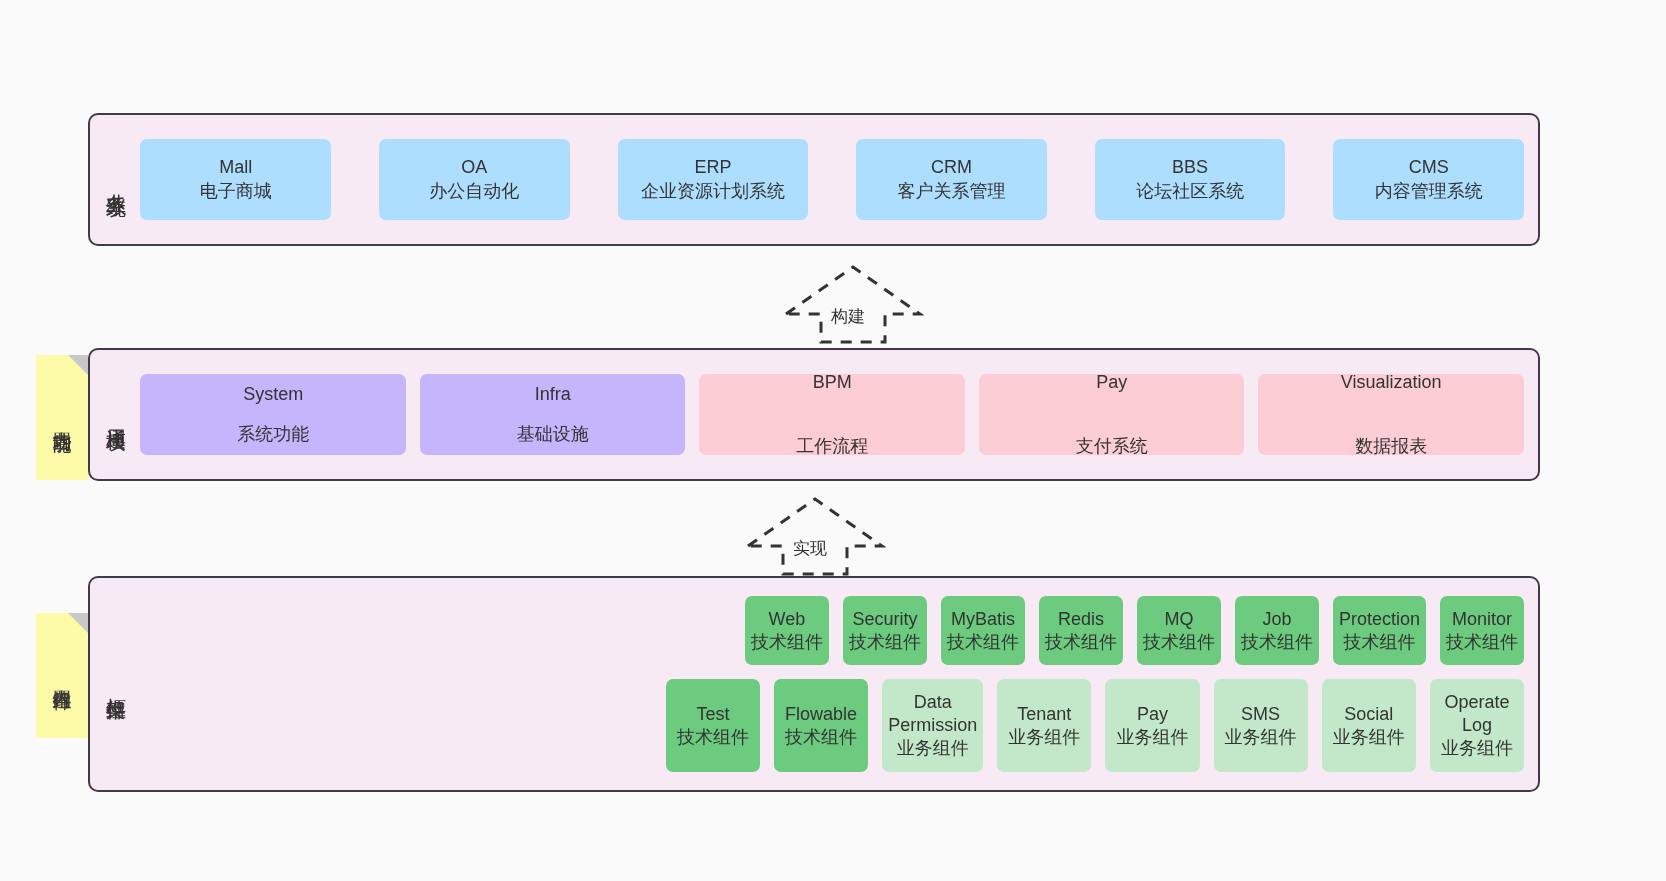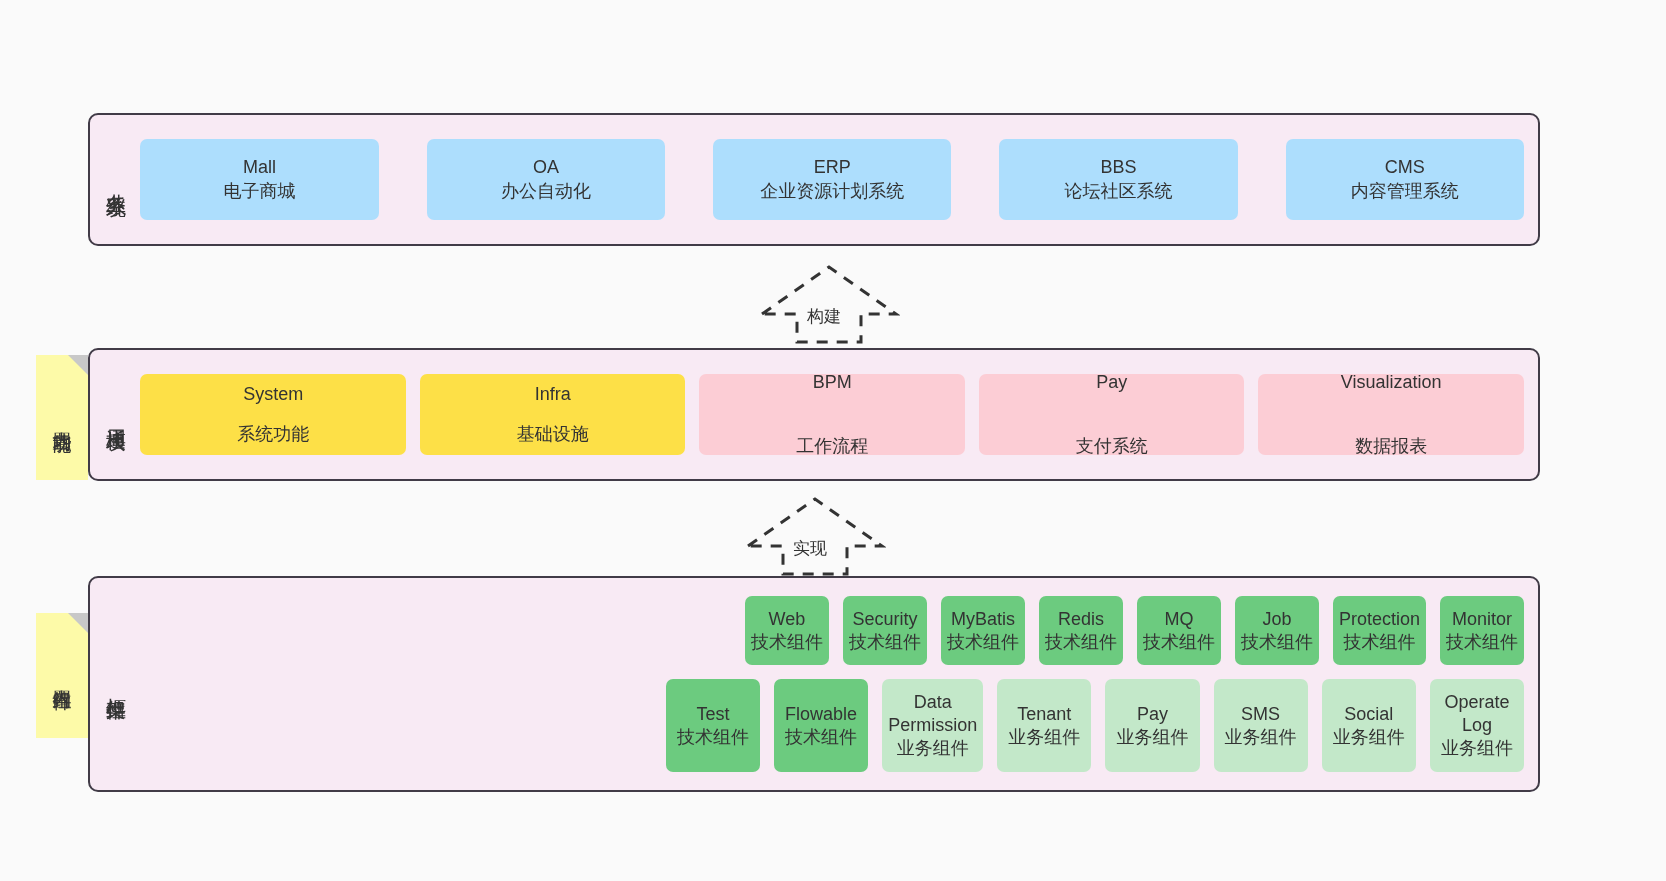--- a/index.html
+++ b/index.html
@@ -79,21 +79,21 @@
     line-height: 1.28;
     color: #333333;
     box-sizing: border-box;
     padding: 4px 6px;
   }
   .card .t1 { display: block; }
   .card .t2 { display: block; }
 
   
   .c-blue       { background: #addefd; }
-  .c-red        { background: #fde047; gap: 16px; }
+  .c-red        { background: #c4b5fd; gap: 16px; }
   .c-pink       { background: #fccdd5; gap: 40px; }
   .c-green      { background: #6ccb7f; }
   .c-lightgreen { background: #c3e8c9; }
 
   
   .sticky {
     position: absolute;
     background: #fdfaa8;
     box-sizing: border-box;
     display: flex;
@@ -152,32 +152,36 @@
         </div>
         <div class="card c-blue">
           <span class="t1">OA</span>
           <span class="t2">办公自动化</span>
         </div>
         <div class="card c-blue">
           <span class="t1">ERP</span>
           <span class="t2">企业资源计划系统</span>
         </div>
         <div class="card c-blue">
+          <span class="t1">CRM</span>
+          <span class="t2">客户关系管理</span>
+        </div>
+        <div class="card c-blue">
           <span class="t1">BBS</span>
           <span class="t2">论坛社区系统</span>
         </div>
         <div class="card c-blue">
           <span class="t1">CMS</span>
           <span class="t2">内容管理系统</span>
         </div>
       </div>
     </div>
   </div>
 
-  <div class="arrow-wrap" style="left:758px; top:262px; width:142px; height:84px;">
+  <div class="arrow-wrap" style="left:782px; top:262px; width:142px; height:84px;">
     <svg width="142" height="84" viewBox="0 0 142 84">
       <path d="M 4 52 L 71 5 L 138 52 L 103 52 L 103 80 L 39 80 L 39 52 Z" fill="none" stroke="#333333" stroke-width="3" stroke-dasharray="11 9" stroke-linejoin="miter"></path>
     </svg>
     <span class="arrow-label" style="left:48px; top:46px;">构建</span>
   </div>
 
   <div class="sticky" style="left:36px; top:355px; width:52px; height:125px;">
     <span class="fold"></span>
     <span class="sticky-text">内置功能</span>
   </div>

